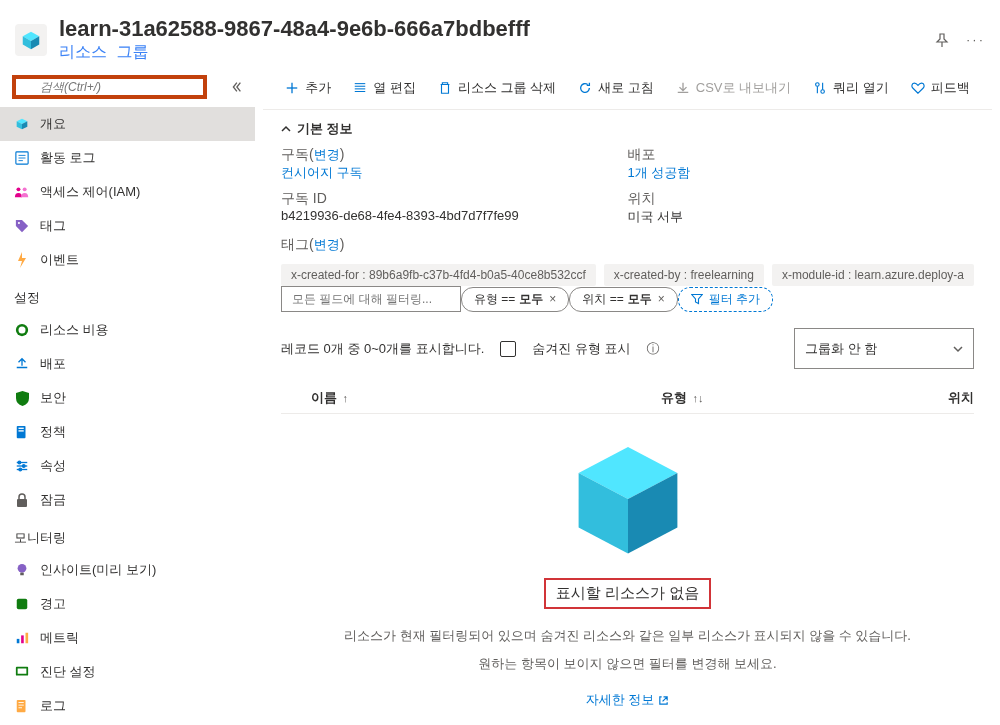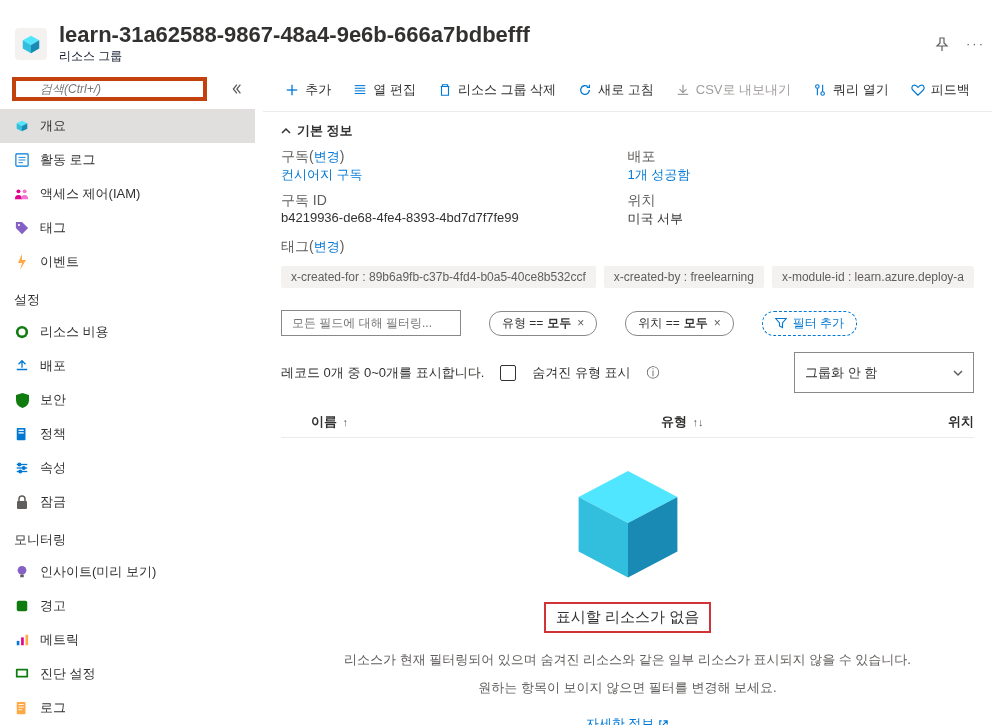--- a/index.html
+++ b/index.html
@@ -1,24 +1,24 @@
 <!DOCTYPE html>
 <html><head>
   <meta charset="utf-8">
   <style>
     * { margin: 0; padding: 0; box-sizing: border-box; font-family: "Segoe UI", -apple-system, sans-serif; }
     body { font-size: 13px; color: #323130; background: #fff; overflow: hidden; }
     .page { width: 1000px; height: 725px; display: flex; flex-direction: column; }
 
     
-    .header { display: flex; align-items: center; padding: 22px 15px 4px 15px; gap: 12px; }
+    .header { display: flex; align-items: center; padding: 16px 15px 4px 15px; gap: 12px; }
     .header-icon { width: 32px; height: 32px; background: #f3f2f1; border-radius: 4px; display:flex; align-items:center; justify-content:center; }
     .header-title-block { flex: 1; }
     .header-title { font-size: 22px; font-weight: 600; color: #323130; }
-    .header-subtitle { font-size: 12px; color: #0f172a; }
+    .header-subtitle { font-size: 16px; color: #3b82f6; font-family: Liberation Mono, monospace; }
     .header-actions { display:flex; gap: 16px; color: #605e5c; }
 
     
     .body { flex: 1; display: flex; overflow: hidden; }
 
     
     .sidebar { width: 255px; border-right: none; overflow-y: auto; background:#fff; }
     .search-wrap { padding: 8px 12px; display:flex; align-items:center; gap:8px; }
     .search-input { flex:1; height:24px; border:4px solid #c2410c; padding: 0 6px 0 24px; font-size:12px; font-style:italic; color:#605e5c; background:#fff; position:relative; }
     .search-container { position: relative; flex:1; }
@@ -42,21 +42,21 @@
     .essentials-toggle { display:flex; align-items:center; gap:6px; font-weight:600; margin-bottom:8px; cursor:pointer; }
     .kv-row { display:flex; margin-bottom: 6px; font-size:13px; }
     .kv-col { flex:1; }
     .kv-label { color:#605e5c; font-size:14px; }
     .kv-link { color:#0078d4; cursor:pointer; }
     .kv-value { color:#323130; }
 
     .tags-row { display:flex; gap:8px; margin-top:10px; flex-wrap:wrap; align-items:center; }
     .tag-pill { background:#f3f2f1; padding: 4px 10px; border-radius: 2px; font-size:12px; color:#605e5c; }
 
-    .filter-row { display:flex; gap:28px; margin-top:22px; align-items:center; }
+    .filter-row { display:flex; gap:0; align-items:center; }
     .filter-input { border:1px solid #8a8886; padding:4px 10px; font-size:12px; color:#605e5c; min-width:180px; height:26px; }
     .filter-pill { border:1px solid #8a8886; border-radius:12px; padding:3px 12px; font-size:12px; display:flex; align-items:center; gap:4px; }
     .filter-pill .close { color:#605e5c; margin-left:2px; cursor:pointer; }
     .filter-add { border:1px dashed #0078d4; border-radius:12px; padding:3px 12px; font-size:12px; color:#0078d4; display:flex; align-items:center; gap:6px; }
 
     .records-row { display:flex; align-items:center; gap:16px; margin-top:16px; font-size:13px; }
     .checkbox { width:16px; height:16px; border:1px solid #323130; border-radius:2px; }
     .info-icon { color:#605e5c; }
     .group-select { margin-left:auto; border:1px solid #8a8886; padding:4px 10px; height:41px; min-width:180px; display:flex; align-items:center; justify-content:space-between; gap:10px; }
 

